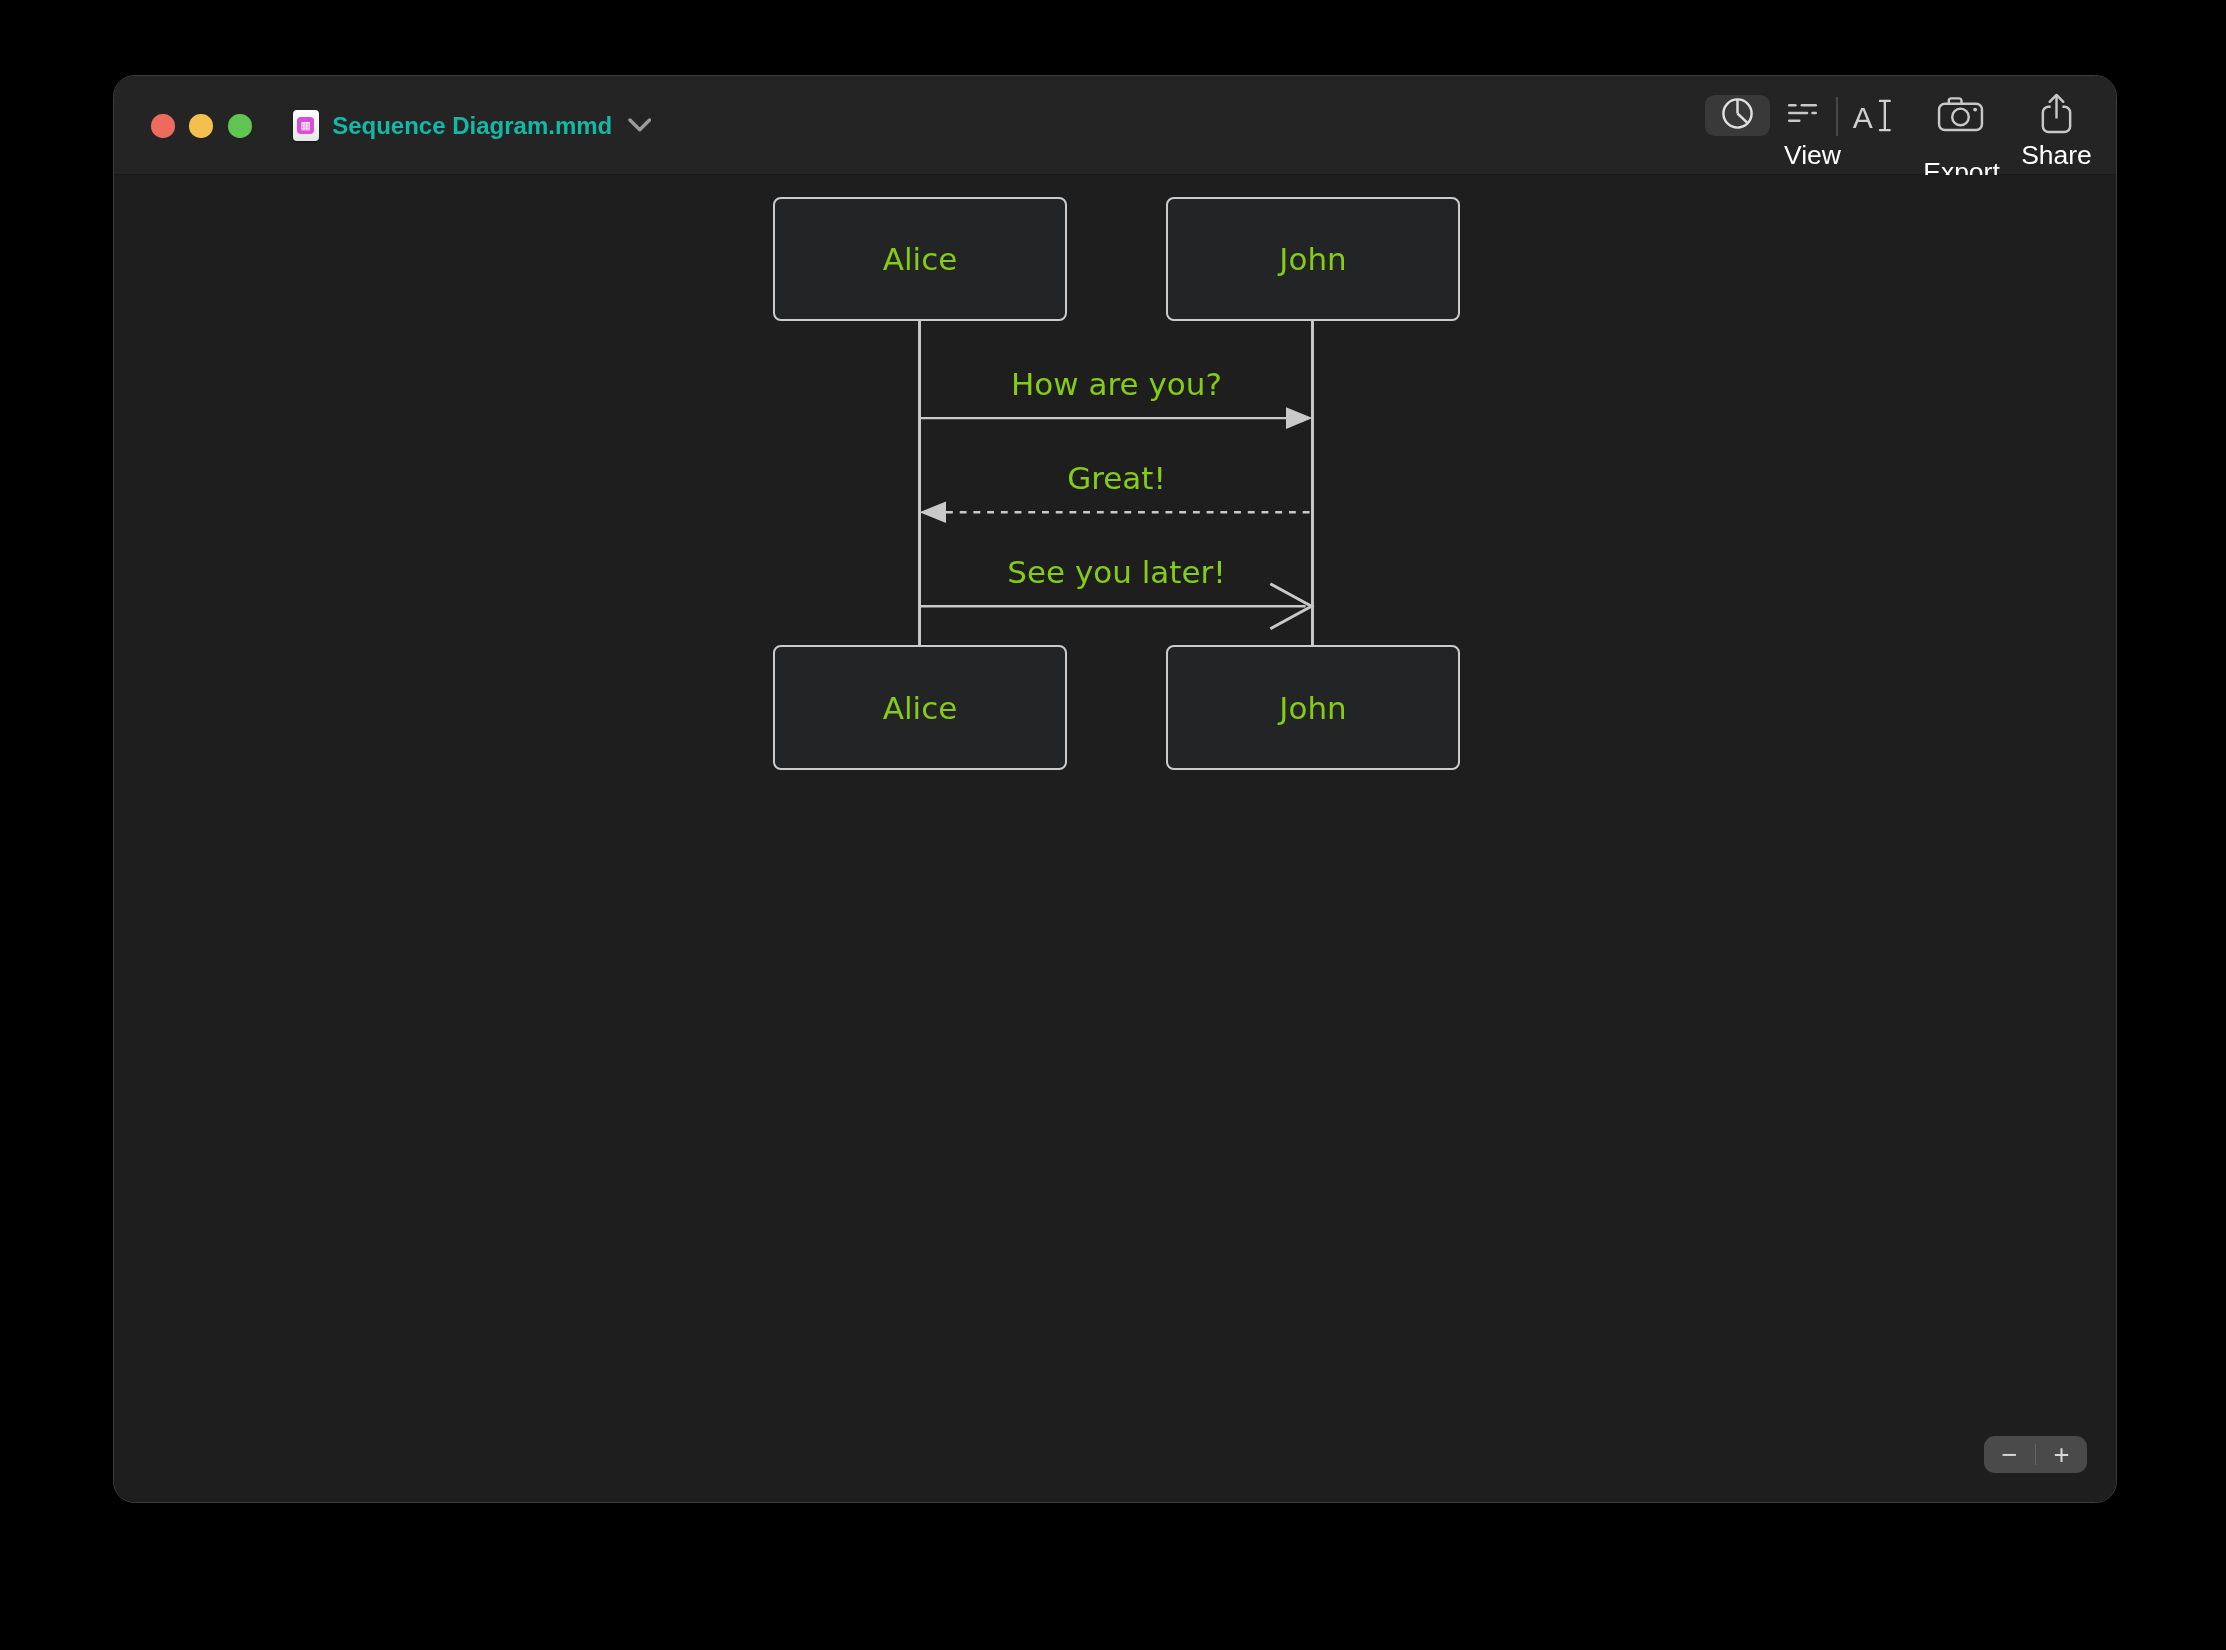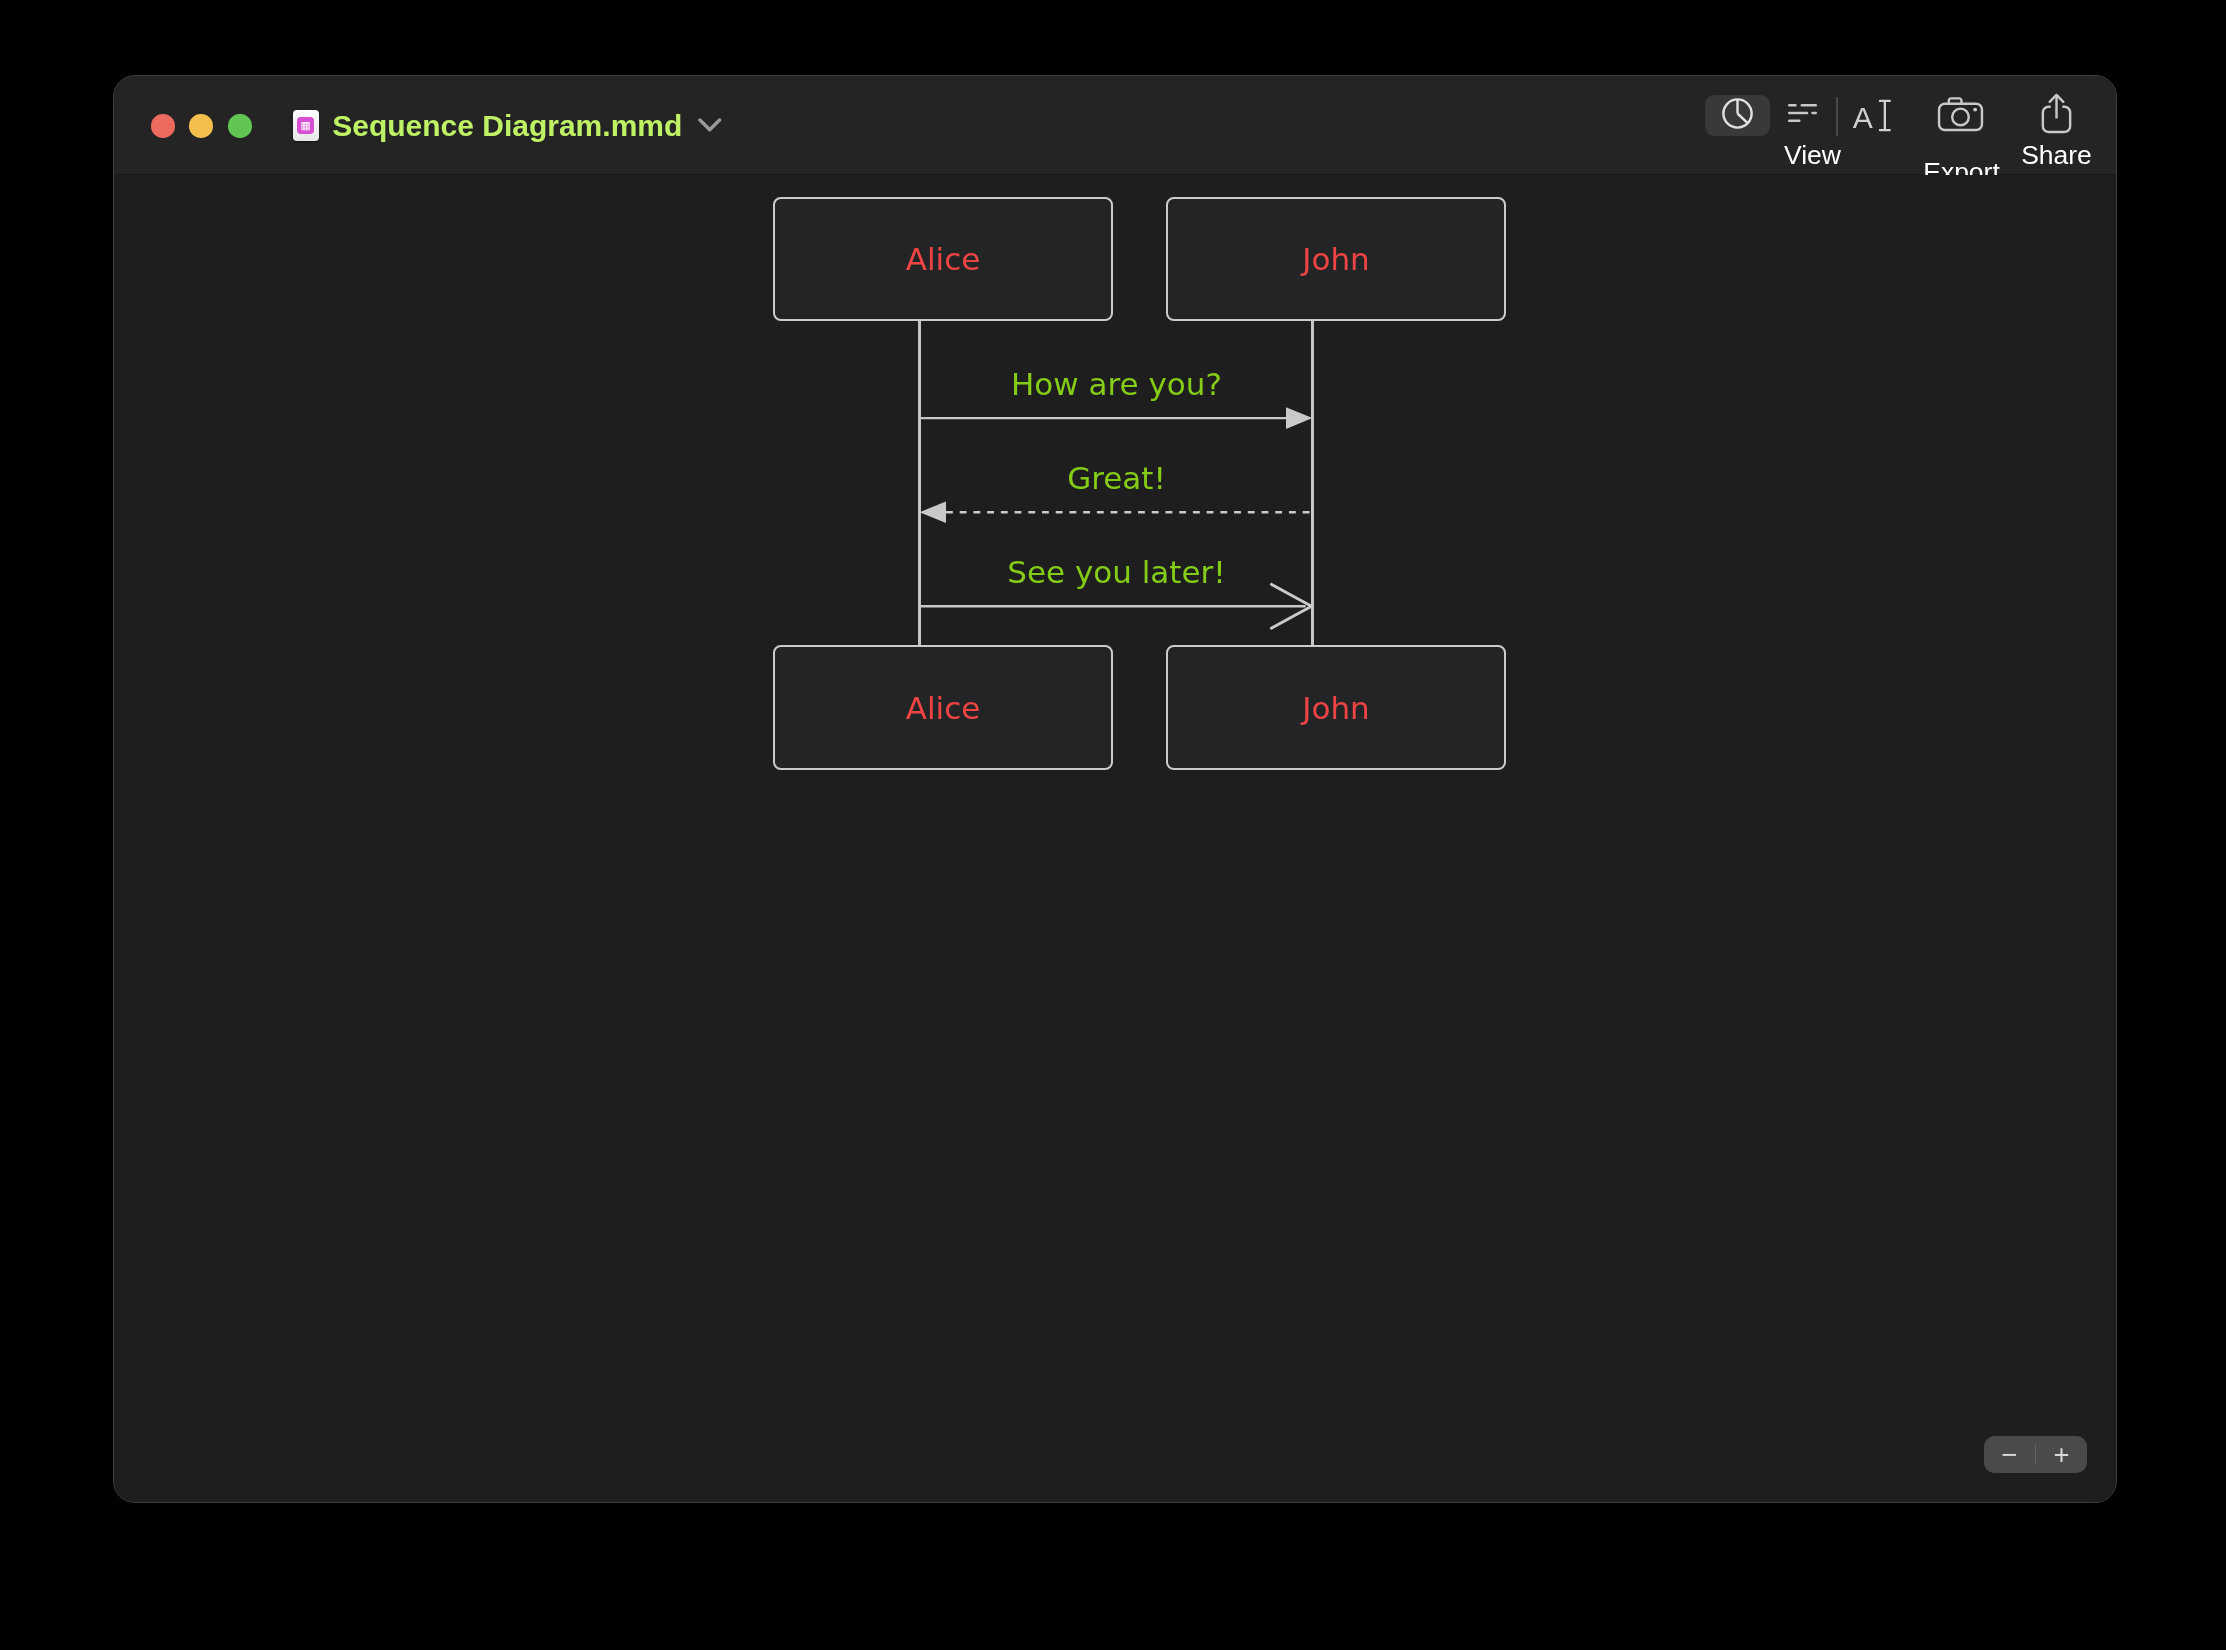--- a/index.html
+++ b/index.html
@@ -19,41 +19,41 @@
 
   .title-group { position: absolute; left: 179px; top: 0; height: 99px;
                  display: flex; align-items: center; gap: 13.7px; }
   .doc-icon { position: relative; width: 25.5px; height: 31px; border-radius: 3.9px;
               background: linear-gradient(#ffffff, #e6e6e6);
               box-shadow: 0 1px 2px rgba(0,0,0,.5); }
   .doc-icon .mark { position: absolute; left: 3.9px; top: 6.9px; width: 17.6px; height: 17.6px;
                     border-radius: 3.9px; background: #d84fd4;
                     display: flex; align-items: center; justify-content: center; }
   .doc-icon .mark span { color: #fff; font-size: 10.8px; line-height: 10.8px; }
-  .win-title { color: #bef264; font-size: 30px; font-weight: 700; white-space: nowrap; }
+  .win-title { color: #14b8a6; font-size: 24px; font-weight: 700; white-space: nowrap; }
   .title-chevron { display: flex; align-items: center; margin-left: 2px; }
 
   
   .tb-btn { position: absolute; top: 18.6px; height: 41px; border: none; background: transparent;
             display: flex; align-items: center; justify-content: center; border-radius: 9.8px;
             color: #dcdcdc; cursor: default; }
   .tb-btn.active { background: #39393a; }
   .tb-divider { position: absolute; left: 1722px; top: 20.6px; width: 2px; height: 39px; background: #48484a; }
   .tb-label { position: absolute; top: 63px; height: 33px; width: 157px; line-height: 33px;
               text-align: center; color: #ffffff; font-size: 26.5px; }
   .aicon { display: flex; align-items: flex-end; gap: 3.9px; color: #d0d0d0; }
   .aicon .a { font-size: 30px; line-height: 30px; font-family: "Liberation Sans", sans-serif; }
 
   
   .content { position: absolute; left: 0; top: 99px; right: 0; bottom: 0; background: #1e1e1f; }
   .diagram-svg { position: absolute; left: 0; top: 0; }
-  .actor-box { position: absolute; width: 340px; height: 124px; background: #232425;
+  .actor-box { position: absolute; width: 294px; height: 124px; background: #232425;
                border: 2px solid #cbcbcb; border-radius: 7.8px;
                display: flex; align-items: center; justify-content: center;
-               color: #ef4444; font-size: 31px; font-family: "DejaVu Sans", sans-serif; }
+               color: #84cc16; font-size: 31px; font-family: "DejaVu Sans", sans-serif; }
   .msg-label { position: absolute; left: 806px; width: 393px; height: 39px; line-height: 39px;
                text-align: center; color: #84cc16; font-size: 31px;
                font-family: "DejaVu Sans", sans-serif; white-space: nowrap; }
 
   
   .zoom-pill { position: absolute; left: 1870px; top: 1261px; width: 103px; height: 37px;
                background: #4a4a4b; border-radius: 10.8px; display: flex; }
   .zoom-btn { flex: 1; border: none; background: transparent; color: #d8d8d8;
               font-size: 27.4px; line-height: 35px; cursor: default; }
   .zoom-sep { width: 1px; height: 21.6px; margin-top: 7.8px; background: #636364; }

